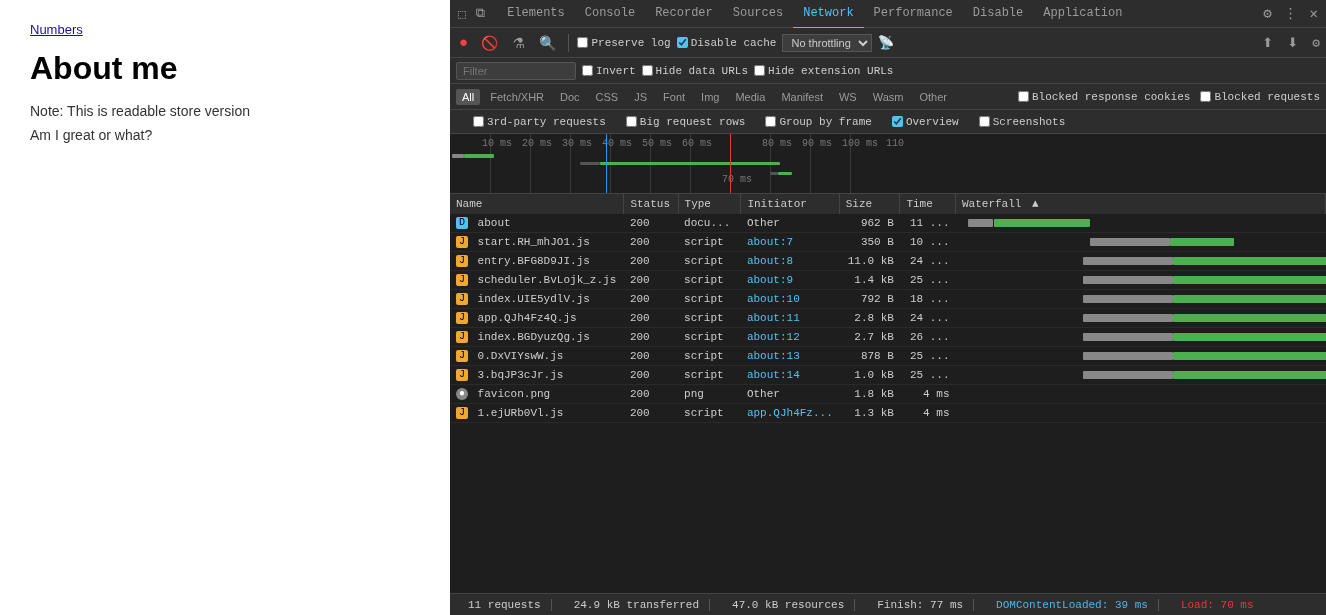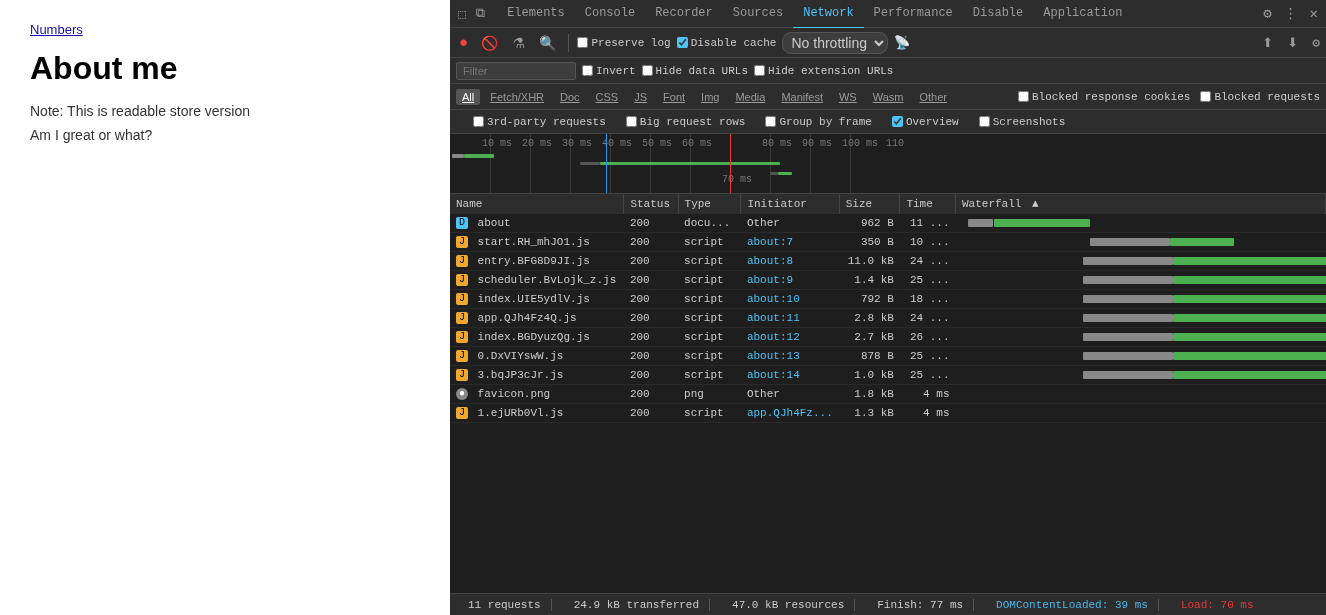--- a/index.html
+++ b/index.html
@@ -120,23 +120,23 @@
       color: #ccc;
       cursor: pointer;
       white-space: nowrap;
     }
     .checkbox-label input { width: 11px; height: 11px; cursor: pointer; }
     .checkbox-label.checked-blue input { accent-color: #4fc3f7; }
     .no-throttle-select {
       background: #3d3d3d;
       color: #ccc;
       border: 1px solid #555;
-      font-size: 14px;
+      font-size: 11px;
       padding: 1px 4px;
-      border-radius: 9px;
+      border-radius: 0;
       cursor: pointer;
     }
     .toolbar-btn-icon {
       background: none;
       border: none;
       color: #9a9a9a;
       cursor: pointer;
       font-size: 13px;
       padding: 2px 4px;
     }
@@ -175,21 +175,20 @@
       flex-wrap: nowrap;
     }
     .type-btn {
       background: none;
       border: none;
       color: #9a9a9a;
       font-size: 11px;
       cursor: pointer;
       padding: 2px 6px;
       border-radius: 2px;
-      text-decoration: underline;
     }
     .type-btn.active {
       background: #1a73e8;
       color: #fff;
     }
     .type-btn-all.active { background: #555; color: #fff; }
     .type-spacer { flex: 1; }
     .blocked-checkboxes {
       display: flex;
       align-items: center;

